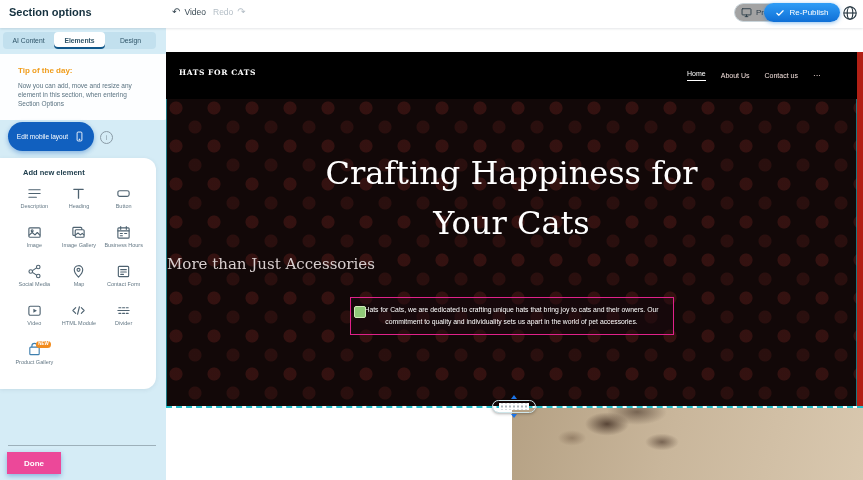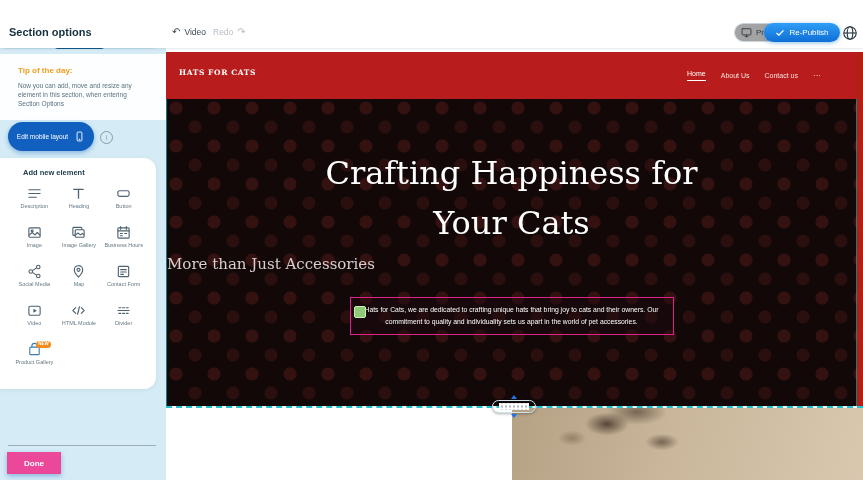--- a/index.html
+++ b/index.html
@@ -1,20 +1,20 @@
 <!DOCTYPE html>
 <html><head>
 <meta charset="utf-8">
 <style>
   html,body{margin:0;padding:0;background:#fff;}
   #app{position:relative;width:863px;height:480px;overflow:hidden;
        font-family:"Liberation Sans",sans-serif;background:#fff;}
   
   #topbar{position:absolute;left:0;top:0;width:863px;height:28px;background:#fff;
-          box-shadow:0 1px 2px rgba(40,60,70,.12);z-index:30;margin-top:20px;}
+          box-shadow:0 1px 2px rgba(40,60,70,.12);z-index:30;}
   .page-title{position:absolute;left:9px;top:6px;font-size:11px;font-weight:700;color:#14303e;}
   .undo-group{position:absolute;left:172px;top:7px;font-size:8.5px;color:#3a4a54;display:flex;gap:4px;align-items:center;cursor:pointer;}
   .redo-group{position:absolute;left:213px;top:7px;font-size:8.5px;color:#b4bec6;display:flex;gap:4px;align-items:center;}
   .arr{font-size:10px;line-height:10px;}
   .pill-btn{position:absolute;top:3px;height:19px;border-radius:10px;display:flex;align-items:center;justify-content:center;
             gap:4px;font-size:8px;border:none;cursor:pointer;font-family:inherit;}
   .preview-btn{left:734px;width:53px;background:#a3a3a3;border:1px solid #c9d4da;color:#2a3b47;justify-content:space-between;}
   .republish-btn{left:764px;width:76px;background:linear-gradient(180deg,#2f9df6,#0f6fd6);color:#fff;
                  box-shadow:0 1px 4px rgba(31,130,220,.5);}
   .globe-btn{position:absolute;left:842px;top:5px;width:16px;height:16px;background:none;border:none;padding:0;cursor:pointer;}
@@ -45,21 +45,21 @@
   .done-btn{position:absolute;left:7px;top:424px;width:54px;height:22px;border-radius:0;background:#ec4899;color:#fff;
             font-size:8px;font-weight:700;border:none;cursor:pointer;font-family:inherit;box-shadow:0 2px 5px rgba(17,96,191,.4);}
   
   #browserbar{position:absolute;left:166px;top:28px;width:697px;height:24px;background:#fff;border-bottom:1px solid #e8edf0;}
   .dot{position:absolute;top:10px;width:5px;height:5px;border:1px solid #c4cdd3;border-radius:50%;}
   .lock{position:absolute;left:31px;top:7px;}
   .url{position:absolute;left:45px;top:8px;font-size:7.5px;color:#22333d;}
   .cta{position:absolute;left:160px;top:7.5px;font-size:8px;font-weight:700;color:#f2a81d;cursor:pointer;text-decoration:none;}
   
   #site{position:absolute;left:166px;top:52px;width:697px;height:428px;background:#fff;}
-  .site-header{position:absolute;left:0;top:0;width:697px;height:47px;background:#b91c1c;}
+  .site-header{position:absolute;left:0;top:0;width:697px;height:47px;background:#000000;}
   .logo{position:absolute;left:13px;top:16px;font-family:"DejaVu Serif",serif;font-weight:700;font-size:7.5px;
         color:#fff;letter-spacing:.6px;}
   .site-nav{position:absolute;right:42px;top:0;height:47px;display:flex;align-items:center;gap:15px;}
   .nav-item{font-size:7px;color:#f3e0dc;cursor:pointer;text-decoration:none;}
   .nav-item.active{color:#fff;padding-bottom:3px;border-bottom:1.5px solid #fff;}
   .nav-more{font-size:8px;color:#f3e0dc;background:none;border:none;cursor:pointer;padding:0;}
   .hero{position:absolute;left:0;top:47px;width:689px;height:307px;background-color:#120808;
         border-left:1px solid rgba(35,194,206,.6);border-right:1px solid rgba(35,194,206,.6);
         background-image:
           radial-gradient(circle at 9px 9px, rgba(150,45,40,.26) 0 6px, transparent 7px),

